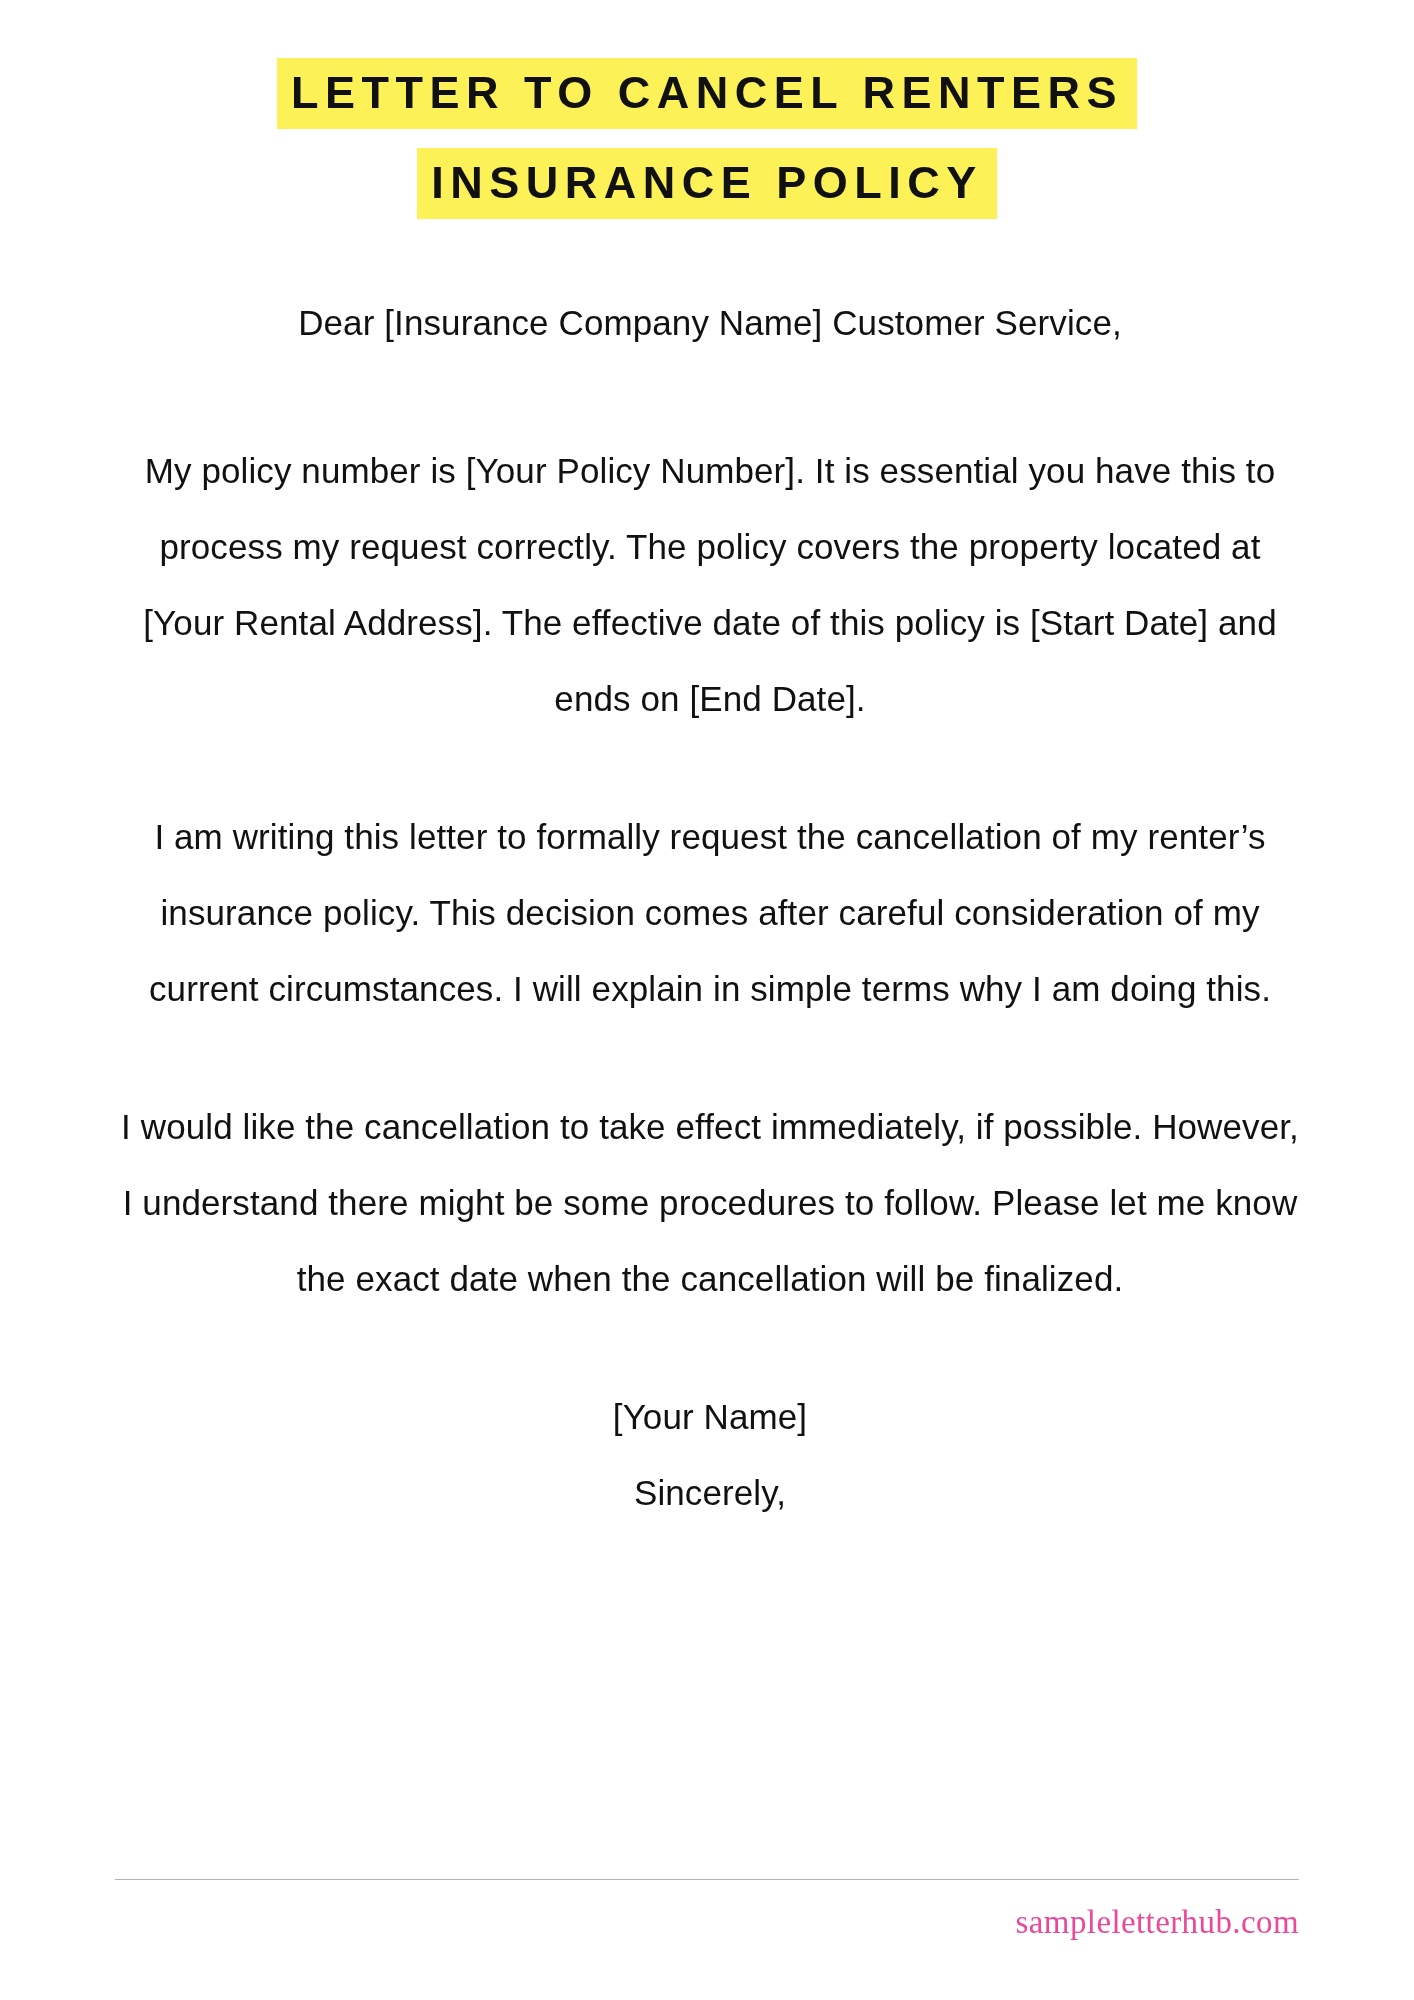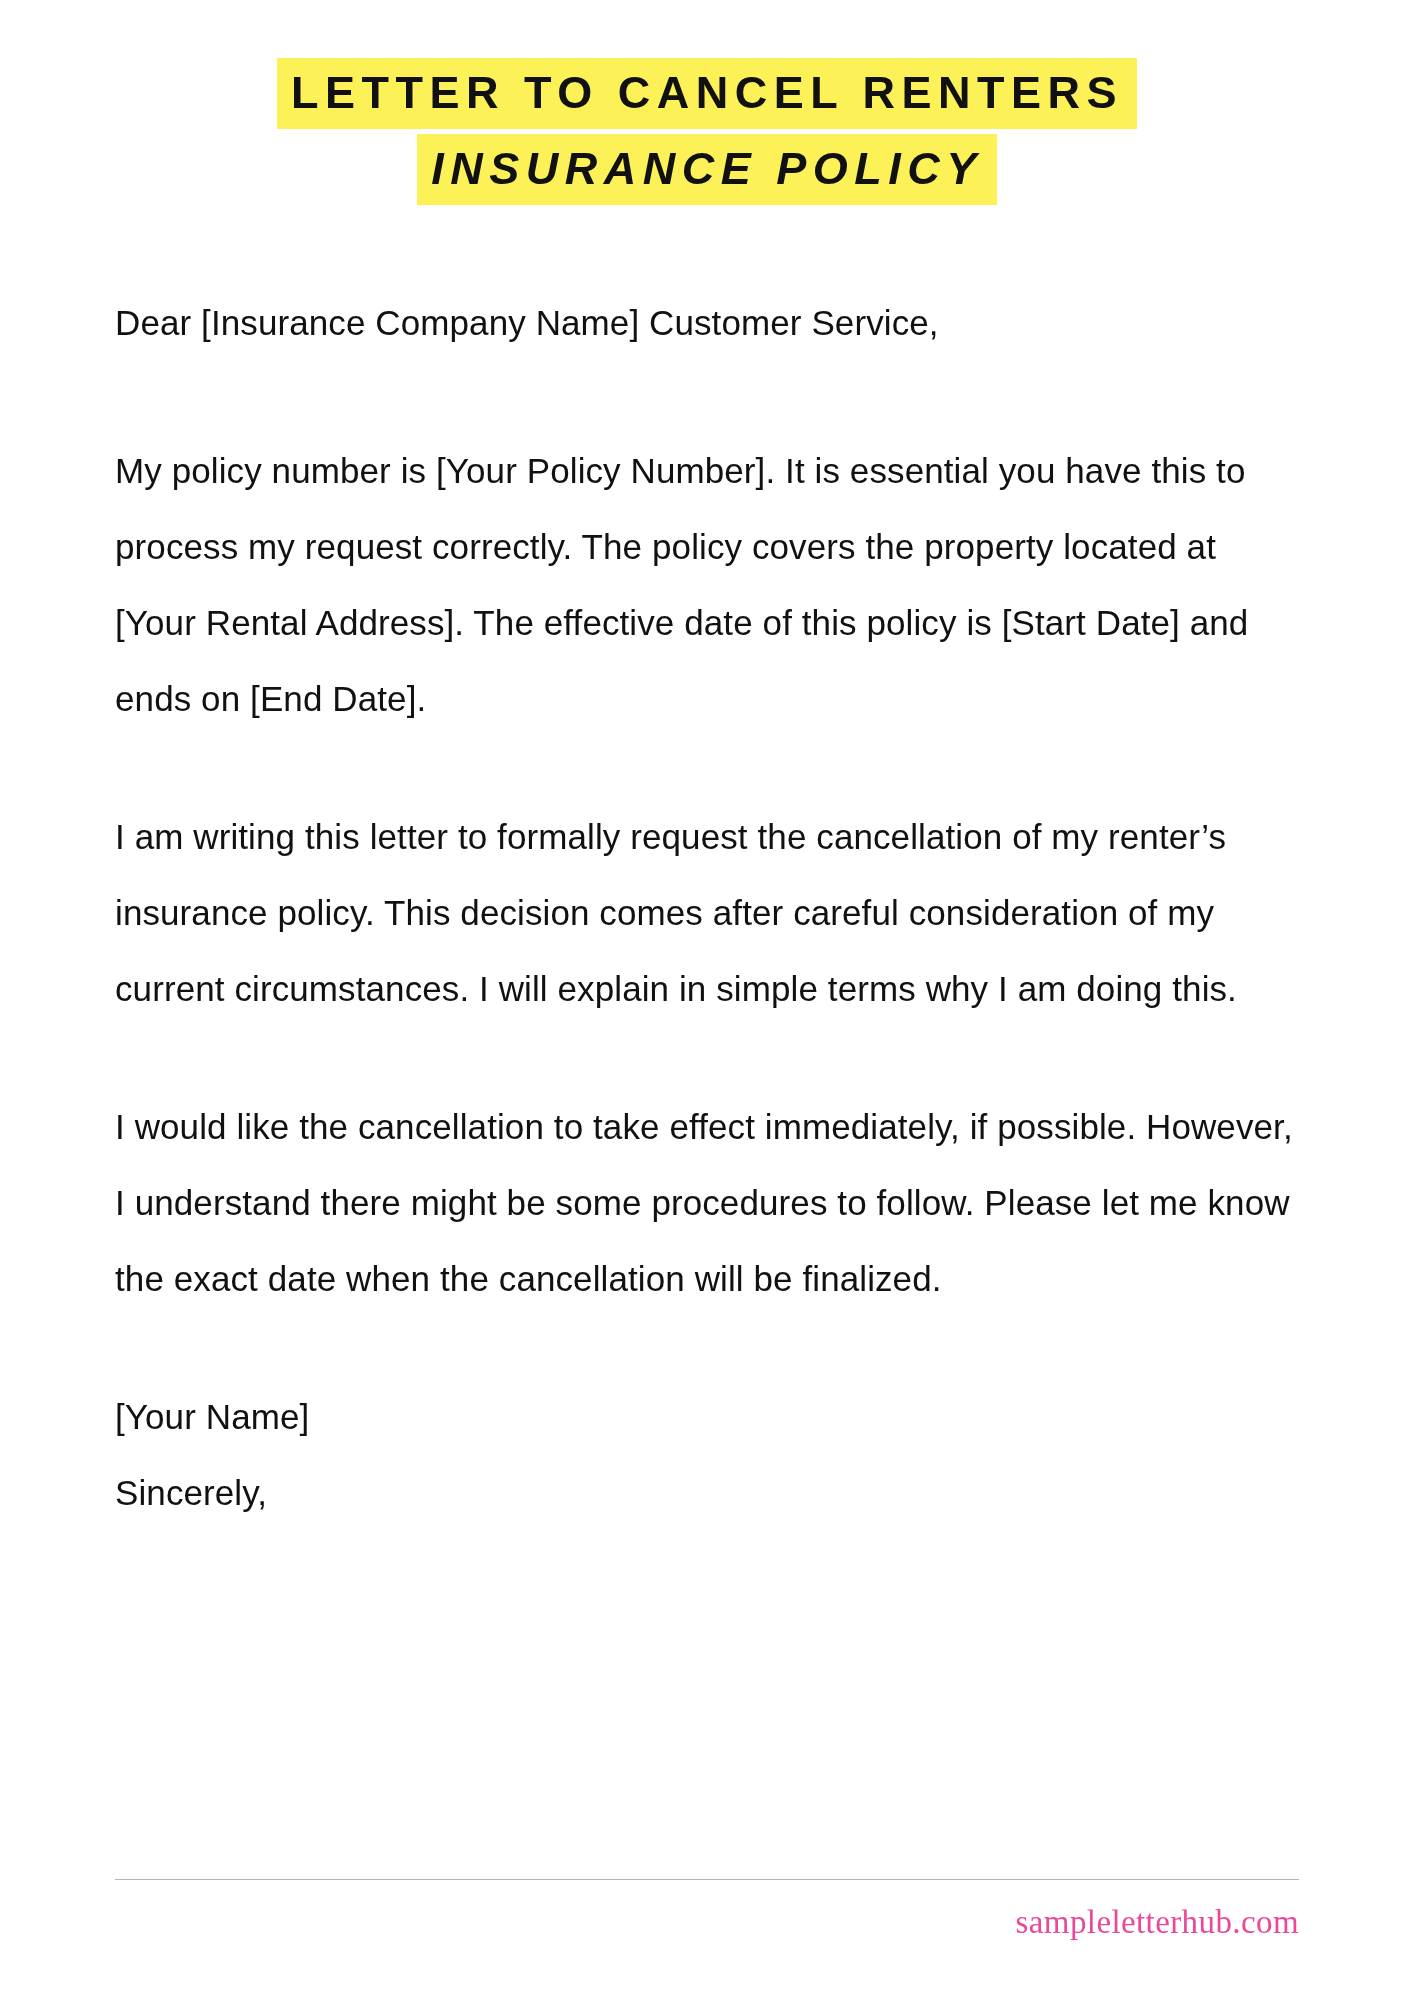--- a/index.html
+++ b/index.html
@@ -42,30 +42,30 @@
     text-transform: uppercase;
     white-space: nowrap;
   }
   .title-line > span.hl {
     background: #fdf158;
     padding: 9px 14px 11px 14px;
     box-decoration-break: clone;
     -webkit-box-decoration-break: clone;
   }
   .title-line.second {
-    margin-top: 6px;
-    font-style: italic;
+    margin-top: 20px;
   }
 
   
   .body-block {
     position: absolute;
     left: 115px;
     top: 285px;
     width: 1190px;
+    text-align: center;
   }
   .para {
     font-family: "Liberation Sans Narrow", "Liberation Sans", sans-serif;
     font-size: 35px;
     line-height: 76px;
     color: #111111;
     margin: 0 0 62px 0;
     letter-spacing: 0.1px;
     font-stretch: condensed;
   }

